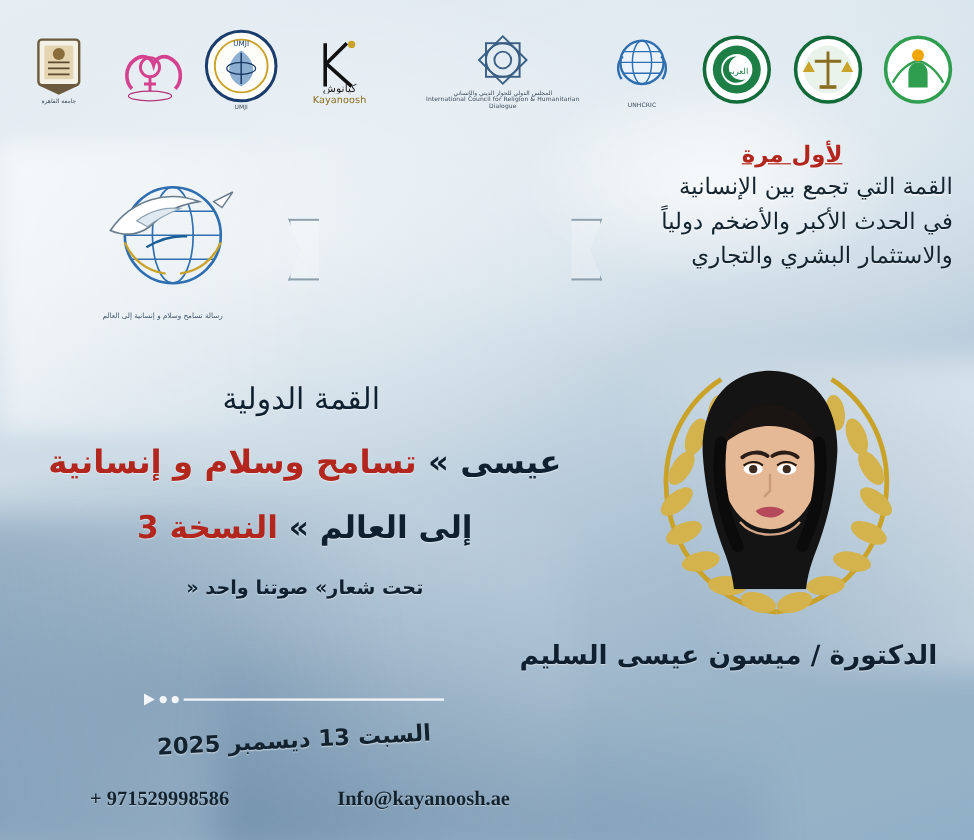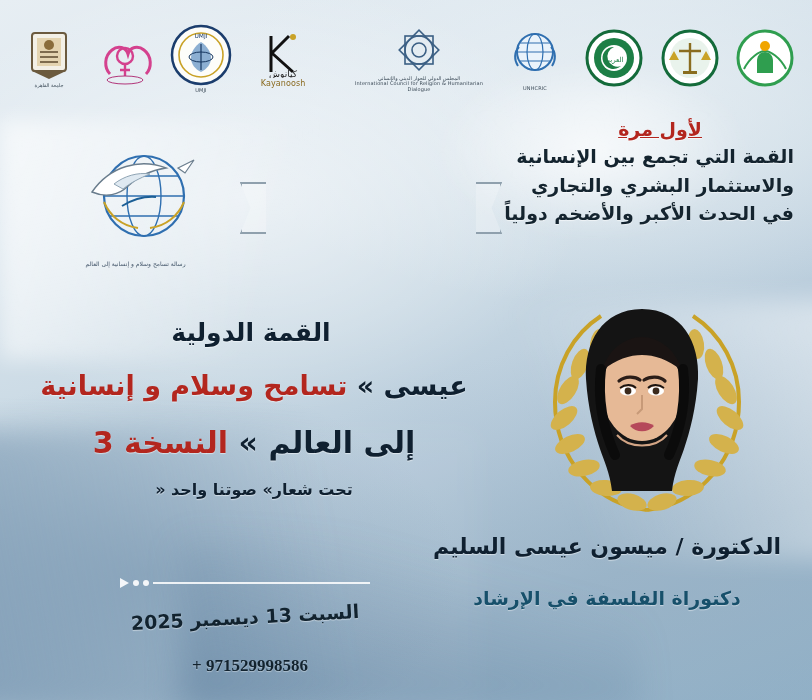--- a/index.html
+++ b/index.html
@@ -65,21 +65,21 @@
   
   .first-badge {
     position: absolute; top: 118px; right: 110px;
     font-size: 19px; font-weight: bold; color: #b3261e;
     text-shadow: 0 1px 0 rgba(255,255,255,.6);
     text-decoration: underline;
   }
   .headline {
     position: absolute; top: 142px; right: 18px; width: 320px;
     text-align: right;
-    font-size: 19px; line-height: 1.5; font-weight: bold;
+    font-size: 19px; line-height: 1.5; font-weight: normal;
     color: #14242f;
     text-shadow: 0 1px 1px rgba(255,255,255,.55);
   }
 
   
   .ribbon {
     position: absolute; top: 182px; right: 336px;
     width: 210px; height: 52px;
     border: 2px solid #8fa0ad;
     background: rgba(255,255,255,0.30);
@@ -128,31 +128,31 @@
     text-align: center;
     font-size: 19px; font-weight: bold; color: #17506b;
     line-height: 1.5;
     text-shadow: 0 1px 1px rgba(255,255,255,.45);
   }
 
   
   .summit-title {
     position: absolute; top: 318px; left: 36px; width: 430px;
     text-align: center;
-    font-size: 25px; font-weight: bold; color: #0f2030;
+    font-size: 25px; font-weight: normal; color: #0f2030;
     text-shadow: 0 1px 1px rgba(255,255,255,.5);
   }
   .msg-line {
     position: absolute; left: 24px; width: 460px;
     text-align: center; font-weight: bold;
     text-shadow: 0 1px 1px rgba(255,255,255,.5);
     direction: rtl;
   }
   .msg1 { top: 370px; font-size: 27px; color: #0f2030; }
-  .msg2 { top: 425px; font-size: 30px; color: #0f2030; }
+  .msg2 { top: 425px; font-size: 26px; color: #0f2030; }
   .msg3 { top: 480px; font-size: 16px; color: #0f2030; }
   .hl { color: #b3261e; }
   .hl2 { color: #b3261e; }
 
   .divider {
     position: absolute; top: 576px; left: 120px; width: 250px; height: 14px;
     display: flex; align-items: center; justify-content: center; gap: 4px;
   }
   .divider .bar { height: 2px; background: rgba(255,255,255,0.85); flex: 1; }
   .divider .dot { width: 6px; height: 6px; border-radius: 50%; background: rgba(255,255,255,0.9); }
@@ -300,22 +300,22 @@
           <path d="M29 23c-5 0-8 4-8 9v12h16V32c0-5-3-9-8-9z" fill="#2f9e4f"></path>
         </svg>
       </div>
       <div class="cap"></div>
     </div>
   </div>
 
   <div class="first-badge">لأول مرة</div>
   <div class="headline">
     <div>القمة التي تجمع بين الإنسانية</div>
+    <div>في الحدث الأكبر والأضخم دولياً</div>
     <div>والاستثمار البشري والتجاري</div>
-    <div>في الحدث الأكبر والأضخم دولياً</div>
   </div>
 
   <div class="ribbon-tail-r"></div>
   <div class="ribbon-tail-l"></div>
 
   <div class="emblem">
     <svg width="168" height="118" viewBox="0 0 168 118">
       <circle cx="92" cy="56" r="40" fill="none" stroke="#2f6fb0" stroke-width="2.2"></circle>
       <ellipse cx="92" cy="56" rx="17" ry="40" fill="none" stroke="#2f6fb0" stroke-width="1.4"></ellipse>
       <path d="M52 56h80M58 36h68M58 76h68" stroke="#2f6fb0" stroke-width="1.3"></path>
@@ -384,21 +384,20 @@
 
         <path d="M60 140c12 14 38 14 50 0" stroke="#d3a585" stroke-width="2" fill="none"></path>
 
         <path d="M44 74c-4 34 4 64 14 86M126 74c4 34-4 64-14 86" stroke="#0b0b0b" stroke-width="10" fill="none" stroke-linecap="round"></path>
       </svg>
     </div>
   </div>
 
   <div class="doc-name">الدكتورة / ميسون عيسى السليم</div>
   <div class="doc-title">
-    <div>دكتوراة  الفلسفة في الإرشاد</div>
   </div>
 
   <div class="summit-title">القمة الدولية</div>
 
   <div class="msg-line msg1">
     <span>عيسى »</span>
     <span class="hl">تسامح وسلام و إنسانية</span>
   </div>
   <div class="msg-line msg2">
     <span>إلى العالم »</span>
@@ -410,15 +409,16 @@
     <div class="bar"></div>
     <div class="dot"></div>
     <div class="dot"></div>
     <div class="tri"></div>
   </div>
 
   <div class="date">السبت 13 ديسمبر 2025</div>
 
   <div class="contact">
     <span>+ 971529998586</span>
+    <span>Info@kayanoosh.ae</span>
   </div>
 
 </div>
 
 </body></html>

